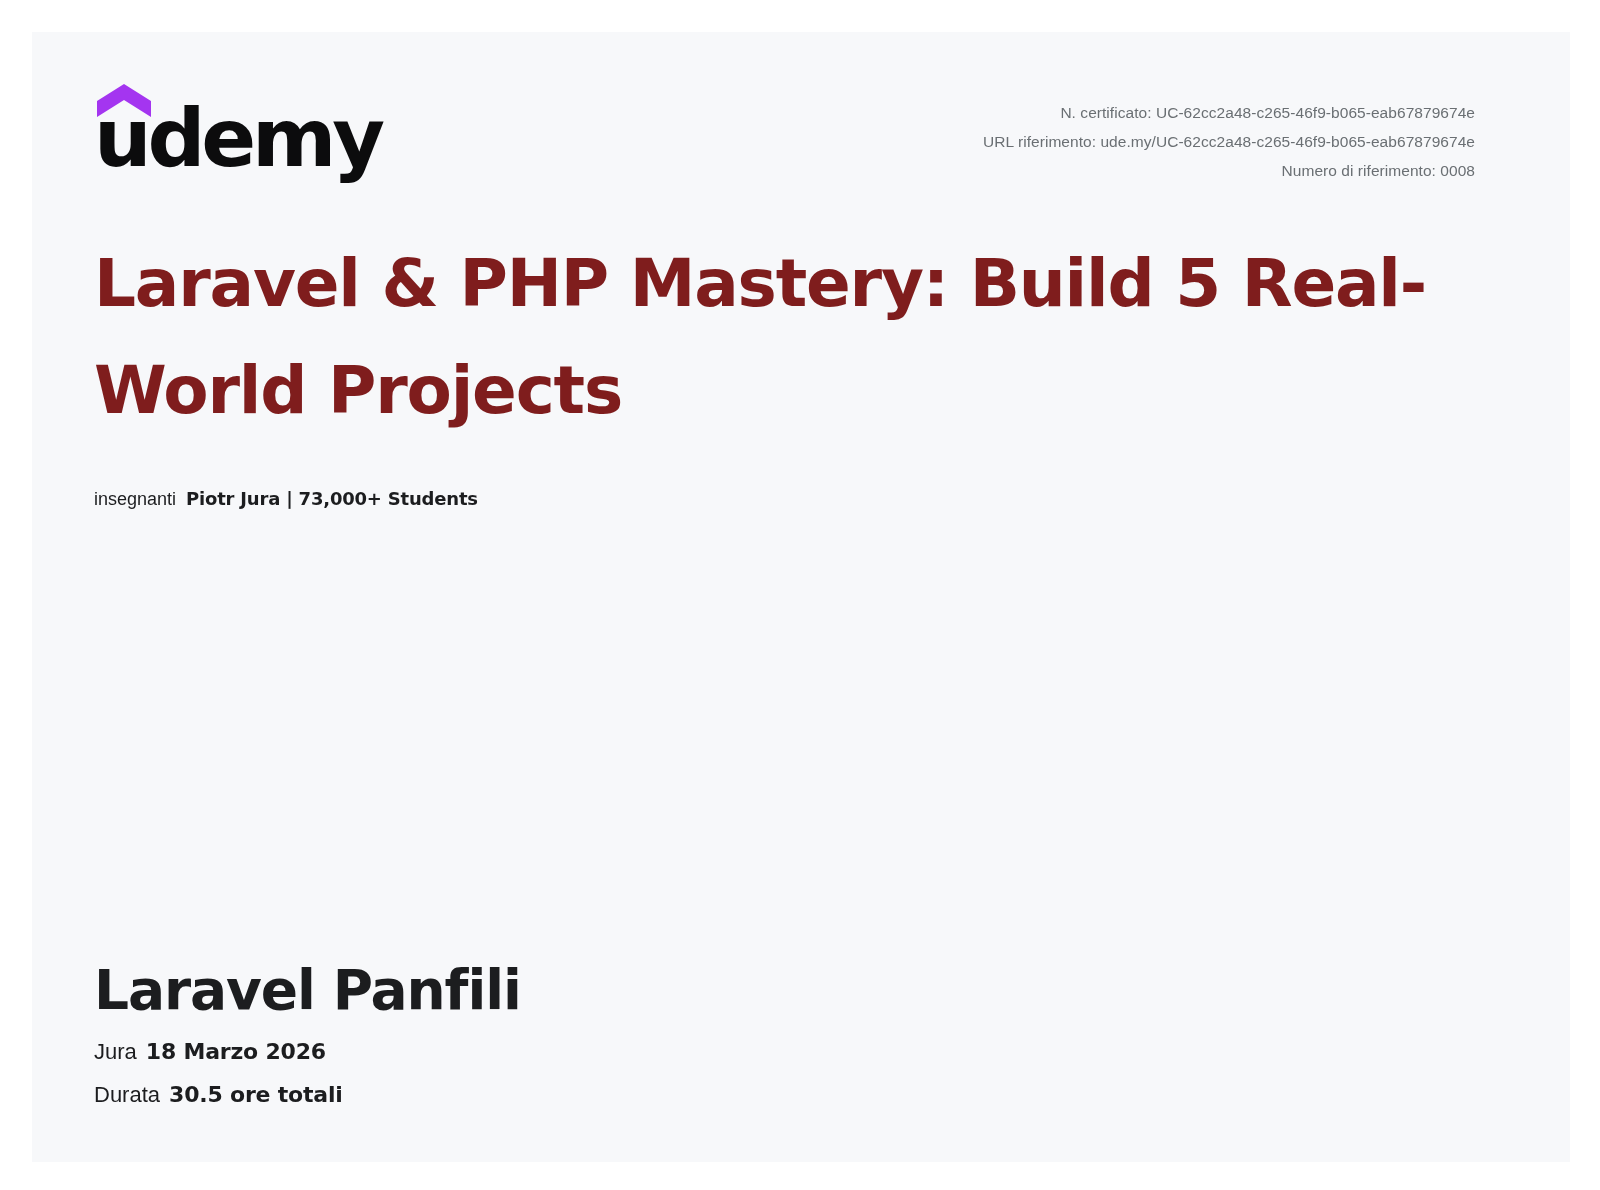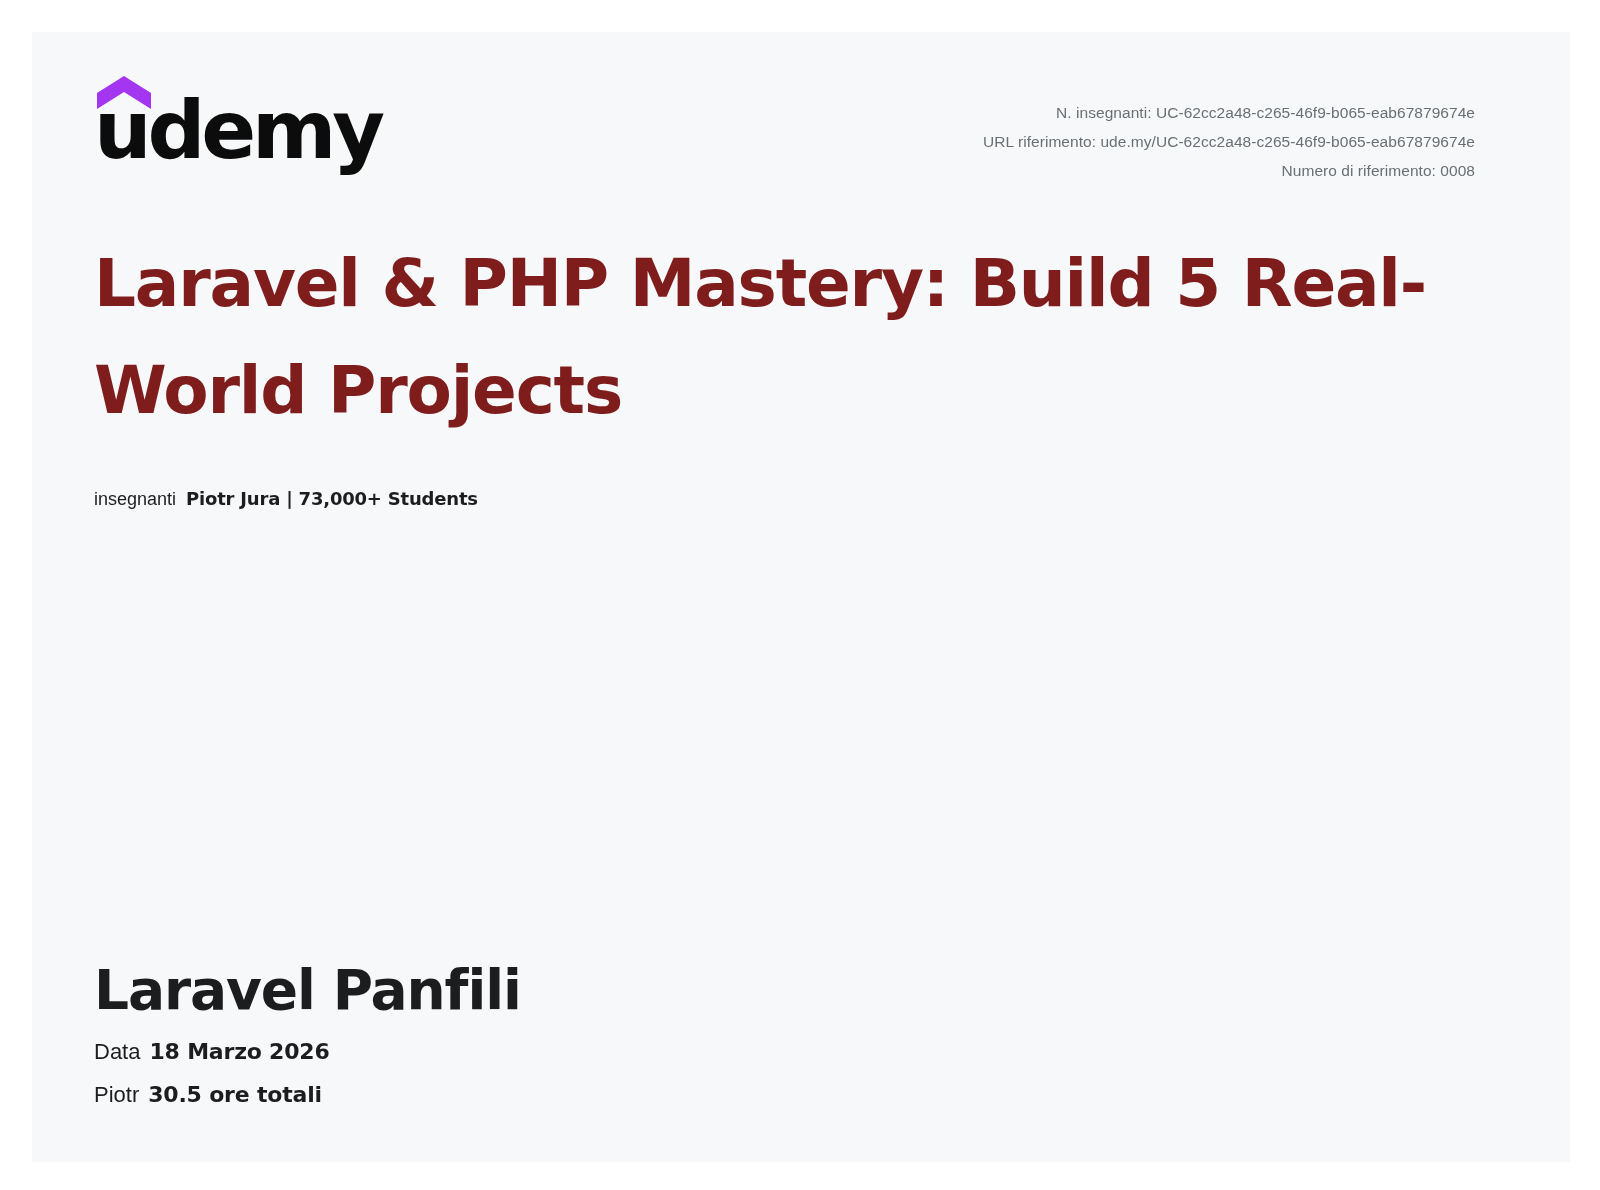--- a/index.html
+++ b/index.html
@@ -30,21 +30,21 @@
     position: absolute;
     left: 0;
     top: 0;
     width: 100%;
     height: 170px;
   }
 
   .logo {
     position: absolute;
     left: 62px;
-    top: 44px;
+    top: 52px;
     width: 270px;
     height: 105px;
   }
   .logo-chevron {
     position: absolute;
     left: 3px;
     top: 0px;
     width: 54px;
     height: 34px;
   }
@@ -162,37 +162,37 @@
     <div class="logo">
       <span class="logo-chevron">
         <svg width="54" height="34" viewBox="0 0 54 34" xmlns="http://www.w3.org/2000/svg">
           <polygon points="27,0 54,17 54,33 27,16 0,33 0,17" fill="#a435f0"></polygon>
         </svg>
       </span>
       <span class="logo-wordmark">udemy</span>
     </div>
 
     <div class="cert-meta">
-      <div class="cert-meta-line">N. insegnanti: UC-62cc2a48-c265-46f9-b065-eab67879674e</div>
+      <div class="cert-meta-line">N. certificato: UC-62cc2a48-c265-46f9-b065-eab67879674e</div>
       <div class="cert-meta-line">URL riferimento: ude.my/UC-62cc2a48-c265-46f9-b065-eab67879674e</div>
       <div class="cert-meta-line">Numero di riferimento: 0008</div>
     </div>
 
   </div>
 
   <div class="cert-body">
     <h1 class="course-title">Laravel &amp; PHP Mastery: Build 5 Real-World Projects</h1>
     <div class="instructors">
       <span class="instructors-label">insegnanti</span><span class="instructors-names">Piotr Jura | 73,000+ Students</span>
     </div>
   </div>
 
   <div class="recipient">
     <div class="recipient-name">Laravel Panfili</div>
     <div class="fact-row">
-      <span class="fact-label">Data</span><span class="fact-value">18 Marzo 2026</span>
+      <span class="fact-label">Jura</span><span class="fact-value">18 Marzo 2026</span>
     </div>
     <div class="fact-row">
-      <span class="fact-label">Piotr</span><span class="fact-value">30.5 ore totali</span>
+      <span class="fact-label">Durata</span><span class="fact-value">30.5 ore totali</span>
     </div>
   </div>
 
 </div>
 
 </body></html>

